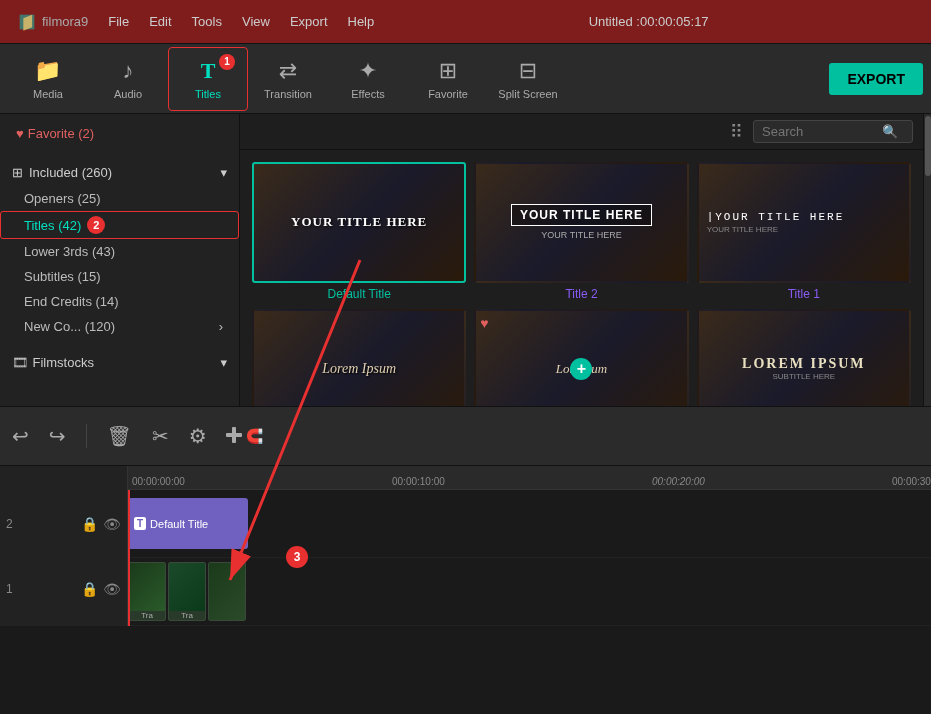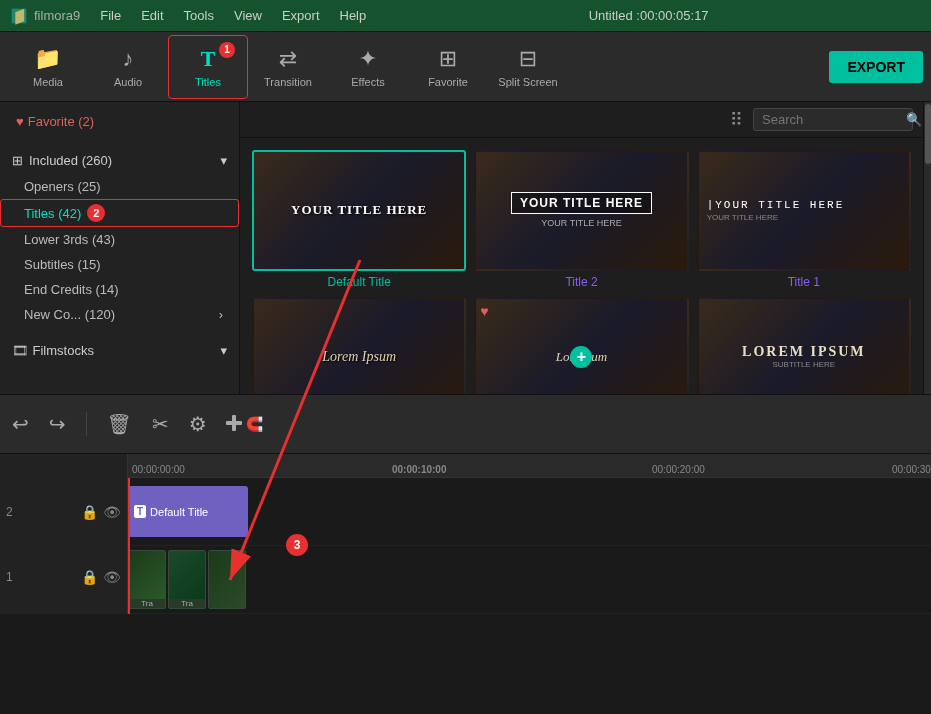--- a/index.html
+++ b/index.html
@@ -1,19 +1,19 @@
 <!DOCTYPE html>
 <html><head>
   <meta charset="utf-8">
   <style>
     * { box-sizing: border-box; margin: 0; padding: 0; }
     body { background: #1a1a1a; color: #ccc; font-family: Arial, sans-serif; font-size: 13px; width: 931px; height: 714px; overflow: hidden; }
 
     
-    #menubar { background: #14532d; display: flex; align-items: center; height: 32px; padding: 0 8px; border-bottom: 1px solid #111; }
+    #menubar { background: #7f1d1d; display: flex; align-items: center; height: 44px; padding: 0 16px; border-bottom: 1px solid #111; }
     #menubar .logo { display: flex; align-items: center; margin-right: 12px; }
     #menubar .logo svg { width: 22px; height: 22px; }
     #menubar .menu-items { display: flex; gap: 4px; }
     #menubar .menu-item { color: #ccc; padding: 2px 8px; cursor: pointer; font-size: 13px; text-align: center; }
     #menubar .title-center { flex: 1; text-align: center; color: #ccc; font-size: 13px; }
 
     
     #toolbar { background: #2b2b2b; display: flex; align-items: center; height: 70px; border-bottom: 1px solid #111; padding: 0 8px; }
     .tool-btn { display: flex; flex-direction: column; align-items: center; justify-content: center; width: 80px; height: 64px; color: #aaa; cursor: pointer; font-size: 11px; gap: 4px; border: none; background: transparent; position: relative; }
     .tool-btn.active { color: #00e0c0; border: 1.5px solid #e83030; border-radius: 4px; }
@@ -31,21 +31,21 @@
     .sidebar-favorite span { margin-left: 4px; }
     .sidebar-group-header { display: flex; align-items: center; padding: 6px 12px; cursor: pointer; color: #ccc; font-size: 13px; }
     .sidebar-group-header .arrow { margin-left: auto; }
     .sidebar-item { padding: 5px 16px 5px 24px; cursor: pointer; color: #bbb; font-size: 13px; }
     .sidebar-item.active { color: #00e0c0; border: 1.5px solid #e83030; border-radius: 3px; padding: 4px 16px 4px 23px; }
     .sidebar-filmstocks { display: flex; align-items: center; padding: 6px 12px; cursor: pointer; color: #ccc; font-size: 13px; margin-top: 4px; }
 
     
     #content { flex: 1; background: #1e1e1e; overflow: hidden; display: flex; flex-direction: column; }
     #content-toolbar { display: flex; align-items: center; justify-content: flex-end; padding: 6px 10px; border-bottom: 1px solid #111; }
-    .search-box { display: flex; align-items: center; background: #2b2b2b; border: 1px solid #444; border-radius: 3px; padding: 3px 8px; width: 160px; gap: 24px; }
+    .search-box { display: flex; align-items: center; background: #2b2b2b; border: 1px solid #444; border-radius: 3px; padding: 3px 8px; width: 160px; }
     .search-box input { background: transparent; border: none; outline: none; color: #ccc; font-size: 13px; width: 120px; }
     .grid-icon { color: #888; margin-right: 10px; font-size: 18px; cursor: pointer; }
 
     
     #thumbnails { display: grid; grid-template-columns: repeat(3, 1fr); gap: 8px; padding: 12px; overflow-y: auto; flex: 1; }
     .thumb-item { display: flex; flex-direction: column; cursor: pointer; }
     .thumb-img { width: 100%; aspect-ratio: 16/9; background: #333; border-radius: 3px; position: relative; overflow: hidden; display: flex; align-items: center; justify-content: center; border: 2px solid transparent; }
     .thumb-img.selected { border-color: #00c0a0; }
     .thumb-label { color: #8b5cf6; font-size: 12px; text-align: center; margin-top: 4px; }
     .thumb-label.selected { color: #00c0a0; }
@@ -308,22 +308,22 @@
         <span>🔒</span>
         <span>👁</span>
       </div>
     </div>
   </div>
 
   <div id="track-area">
 
     <div id="time-ruler">
       <span class="ruler-mark" style="left:4px;">00:00:00:00</span>
-      <span class="ruler-mark" style="left:264px;font-weight:bold;">00:00:10:00</span>
-      <span class="ruler-mark" style="left:524px;">00:00:20:00</span>
+      <span class="ruler-mark" style="left:264px;">00:00:10:00</span>
+      <span class="ruler-mark" style="left:524px;font-style:italic;">00:00:20:00</span>
       <span class="ruler-mark" style="left:764px;">00:00:30:</span>
     </div>
 
     <div id="tracks">
 
       <div class="playhead"></div>
 
       <div class="track-row">
         <div class="clip-title">
           <span class="clip-T">T</span>

